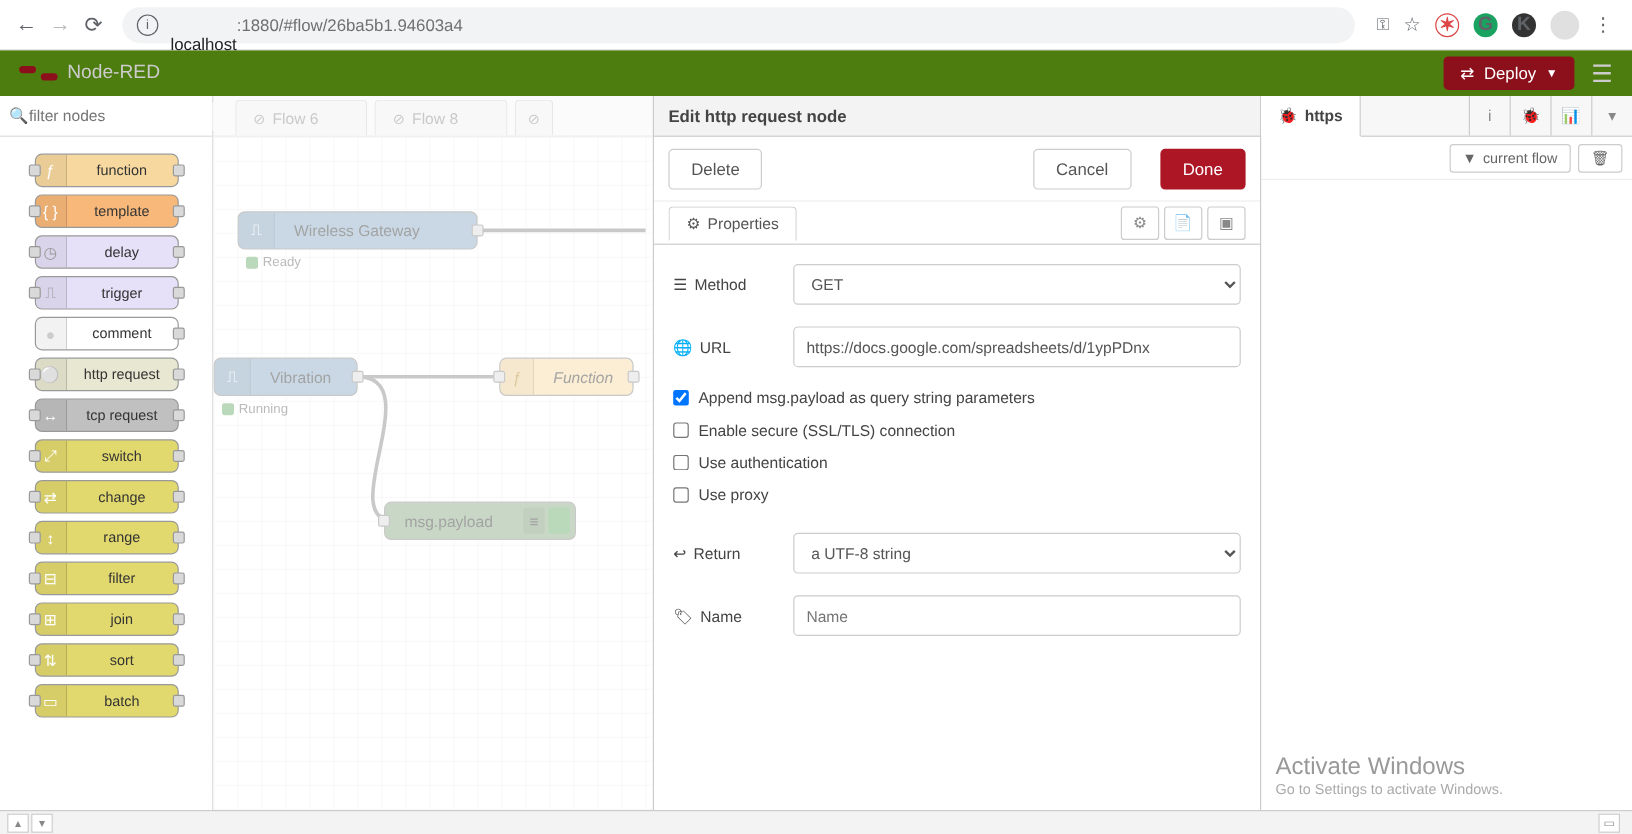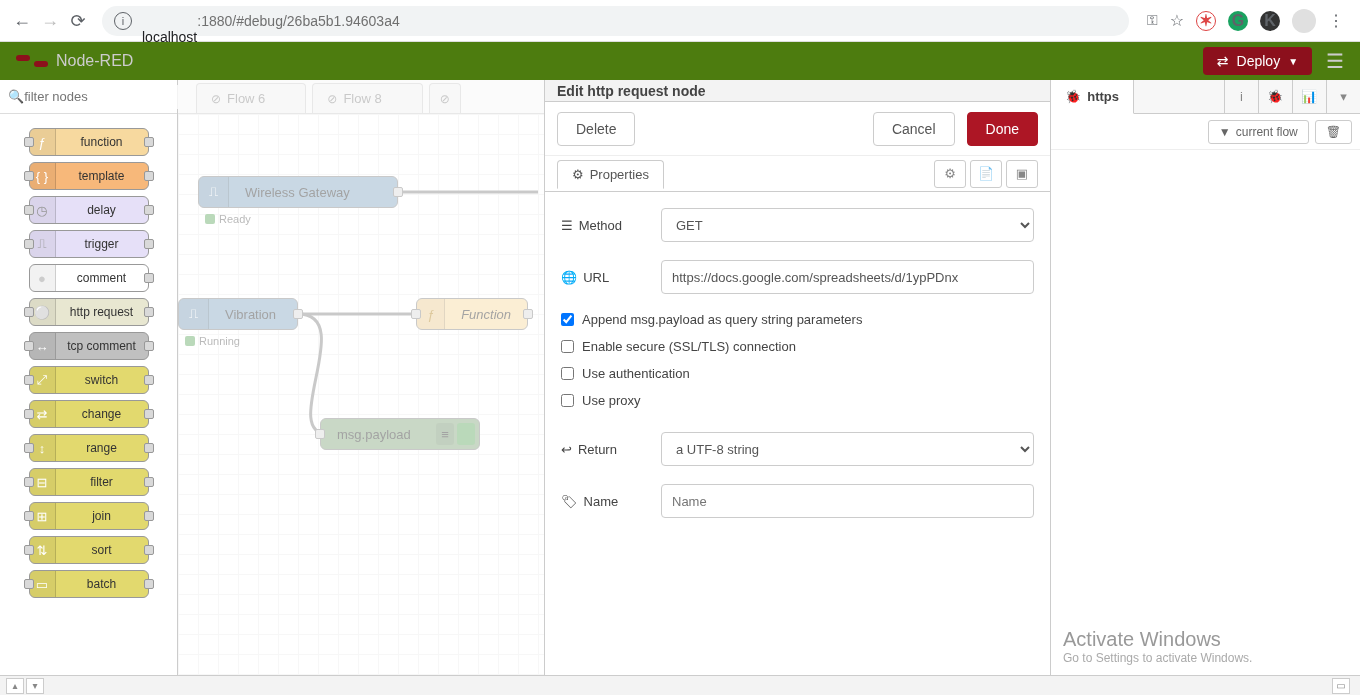--- a/index.html
+++ b/index.html
@@ -65,22 +65,22 @@
 .node-status .dot{width:10px;height:10px;border-radius:2px;background:#6a6;}
 .debug-node-extras{position:absolute;right:4px;top:4px;bottom:4px;display:flex;align-items:center;gap:3px;}
 .debug-node-extras .btn{width:18px;height:22px;background:rgba(0,0,0,0.1);border-radius:3px;display:flex;align-items:center;justify-content:center;}
 
 svg.wire{position:absolute;top:0;left:0;pointer-events:none;}
 svg.wire path{stroke:#888;stroke-width:3;fill:none;}
 
 .overlay { position: absolute; inset: 0; background: rgba(255,255,255,0.55); }
 
 .edit-tray { position: absolute; top: 0; right: 0; bottom: 0; width: 506px; background: #fff; border-left: 1px solid #ccc; display: flex; flex-direction: column; z-index: 10; }
-.tray-title { height: 22px; background: #f3f3f3; border-bottom: 1px solid #ccc; display: flex; align-items: center; padding: 0 12px; font-weight: bold; font-size: 14px; color: #444; }
-.tray-toolbar { height: 54px; display: flex; align-items: center; padding: 0 12px; gap: 12px; border-bottom: 1px solid #eee; }
+.tray-title { height: 34px; background: #f3f3f3; border-bottom: 1px solid #ccc; display: flex; align-items: center; padding: 0 12px; font-weight: bold; font-size: 14px; color: #444; }
+.tray-toolbar { height: 54px; display: flex; align-items: center; padding: 0 12px; gap: 24px; border-bottom: 1px solid #eee; }
 .tray-btn { padding: 8px 18px; border: 1px solid #ccc; border-radius: 4px; background: #fff; cursor: pointer; font-size: 14px; color: #555; }
 .tray-btn.danger{background:#AD1625;color:#fff;border-color:#AD1625;}
 .tray-spacer{flex:1;}
 .tray-tabs{display:flex;align-items:center;border-bottom:1px solid #ccc;padding:0 12px;height:36px;}
 .tray-tab{padding:6px 14px;border:1px solid #ccc;border-bottom:1px solid #fff;border-radius:4px 4px 0 0;background:#fff;margin-bottom:-1px;font-size:13px;display:flex;align-items:center;gap:6px;}
 .tray-tabs .spacer{flex:1;}
 .tray-icon-btn{width:32px;height:28px;border:1px solid #ccc;border-radius:3px;display:flex;align-items:center;justify-content:center;margin-left:4px;background:#fff;color:#888;}
 .tray-body{flex:1;overflow-y:auto;padding:16px 16px;}
 .form-row{display:flex;align-items:center;margin-bottom:18px;}
 .form-row label{width:100px;display:flex;align-items:center;gap:6px;font-size:13px;color:#444;}
@@ -107,21 +107,21 @@
 <body>
 
 <div class="browser-bar">
   <div class="nav-btn">←</div>
   <div class="nav-btn disabled">→</div>
   <div class="nav-btn">⟳</div>
   <div class="url-box">
     <span class="info-icon">i</span>
     <span class="domain">localhost</span>
       <span class="path">:1880</span>
-      <span class="path">/#debug/26ba5b1.94603a4</span>
+      <span class="path">/#flow/26ba5b1.94603a4</span>
   </div>
   <div class="ext-icons">
     <span class="key">⚿</span>
     <span>☆</span>
     <span class="ext-circ red">✶</span>
     <span class="ext-circ green">G</span>
     <span class="ext-circ dark">K</span>
     <span class="ext-avatar"></span>
     <span class="ext-menu">⋮</span>
   </div>
@@ -181,21 +181,21 @@
         </div>
       <div class="palette-node pn-http">
           <span class="port left"></span>
           <span class="pn-icon" style="color:#888">⚪</span>
           <span class="pn-label">http request</span>
           <span class="port right"></span>
         </div>
       <div class="palette-node pn-tcp">
           <span class="port left"></span>
           <span class="pn-icon">↔</span>
-          <span class="pn-label">tcp comment</span>
+          <span class="pn-label">tcp request</span>
           <span class="port right"></span>
         </div>
       <div class="palette-node pn-switch">
           <span class="port left"></span>
           <span class="pn-icon">⤢</span>
           <span class="pn-label">switch</span>
           <span class="port right"></span>
         </div>
       <div class="palette-node pn-change">
           <span class="port left"></span>

